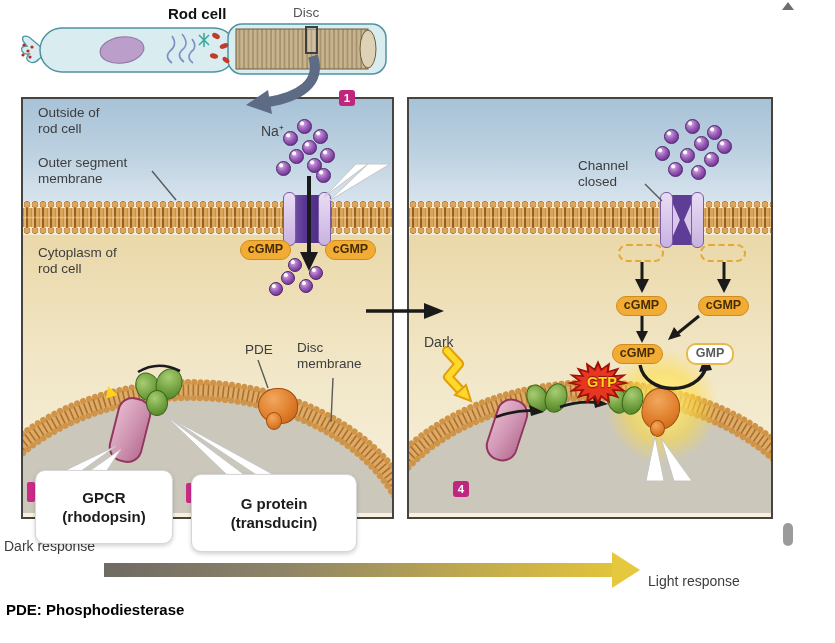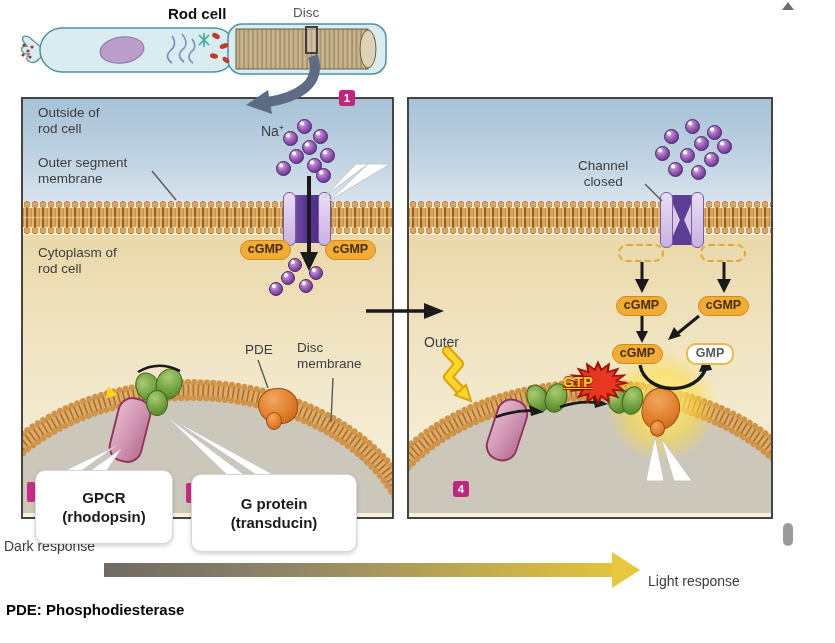--- a/index.html
+++ b/index.html
@@ -162,21 +162,21 @@
   <div class="lobe" style="left:136px;top:372px;width:22px;height:28px;transform:rotate(-28deg);"></div>
   <div class="lobe" style="left:156px;top:368px;width:24px;height:30px;transform:rotate(22deg);"></div>
   <div class="lobe" style="left:146px;top:390px;width:20px;height:24px;"></div>
   <div class="pde" style="left:258px;top:388px;width:38px;height:34px;border-radius:50% 50% 45% 55%;"></div>
   <div class="pde" style="left:266px;top:412px;width:14px;height:16px;border-radius:50%;"></div>
 
   <div class="lbl" style="left:245px;top:342px;">PDE</div>
   <div class="lbl pre" style="left:297px;top:340px;">Disc
 membrane</div>
 
-  <div class="lbl pre" style="left:578px;top:158px;text-align:center;">Channel
+  <div class="lbl pre" style="left:578px;top:158px;">Channel
 closed</div>
 
   <div class="ion" style="left:685px;top:119px;"></div>
   <div class="ion" style="left:707px;top:125px;"></div>
   <div class="ion" style="left:664px;top:129px;"></div>
   <div class="ion" style="left:694px;top:136px;"></div>
   <div class="ion" style="left:717px;top:139px;"></div>
   <div class="ion" style="left:655px;top:146px;"></div>
   <div class="ion" style="left:680px;top:148px;"></div>
   <div class="ion" style="left:704px;top:152px;"></div>
@@ -193,23 +193,23 @@
 
   <div class="pill dashed" style="left:618px;top:244px;width:42px;"></div>
   <div class="pill dashed" style="left:700px;top:244px;width:42px;"></div>
 
   <div class="pill" style="left:616px;top:296px;width:49px;">cGMP</div>
   <div class="pill" style="left:698px;top:296px;width:49px;">cGMP</div>
   <div class="pill" style="left:612px;top:344px;width:49px;">cGMP</div>
   <div class="pill gmp" style="left:686px;top:343px;width:44px;">GMP</div>
 
   <div class="glow" style="left:603px;top:350px;width:118px;height:112px;"></div>
-  <div class="gtp-text" style="left:556px;top:374px;text-decoration:underline;">GTP</div>
-
-  <div class="lbl" style="left:424px;top:334px;font-size:14px;">Outer</div>
+  <div class="gtp-text" style="left:580px;top:374px;">GTP</div>
+
+  <div class="lbl" style="left:424px;top:334px;font-size:14px;">Dark</div>
 
   <div class="gpcr" style="left:491px;top:398px;width:28px;height:60px;transform:rotate(18deg);"></div>
   <div class="lobe" style="left:527px;top:384px;width:19px;height:27px;transform:rotate(-24deg);"></div>
   <div class="lobe" style="left:545px;top:383px;width:20px;height:28px;transform:rotate(18deg);"></div>
   <div class="lobe" style="left:607px;top:386px;width:18px;height:26px;transform:rotate(-20deg);"></div>
   <div class="lobe" style="left:622px;top:386px;width:19px;height:27px;transform:rotate(16deg);"></div>
   <div class="pde" style="left:642px;top:388px;width:36px;height:40px;border-radius:48% 52% 55% 45%;transform:rotate(10deg);"></div>
   <div class="pde" style="left:650px;top:420px;width:13px;height:15px;border-radius:50%;"></div>
 
   <svg id="overlay" width="835" height="643" viewBox="0 0 835 643">

